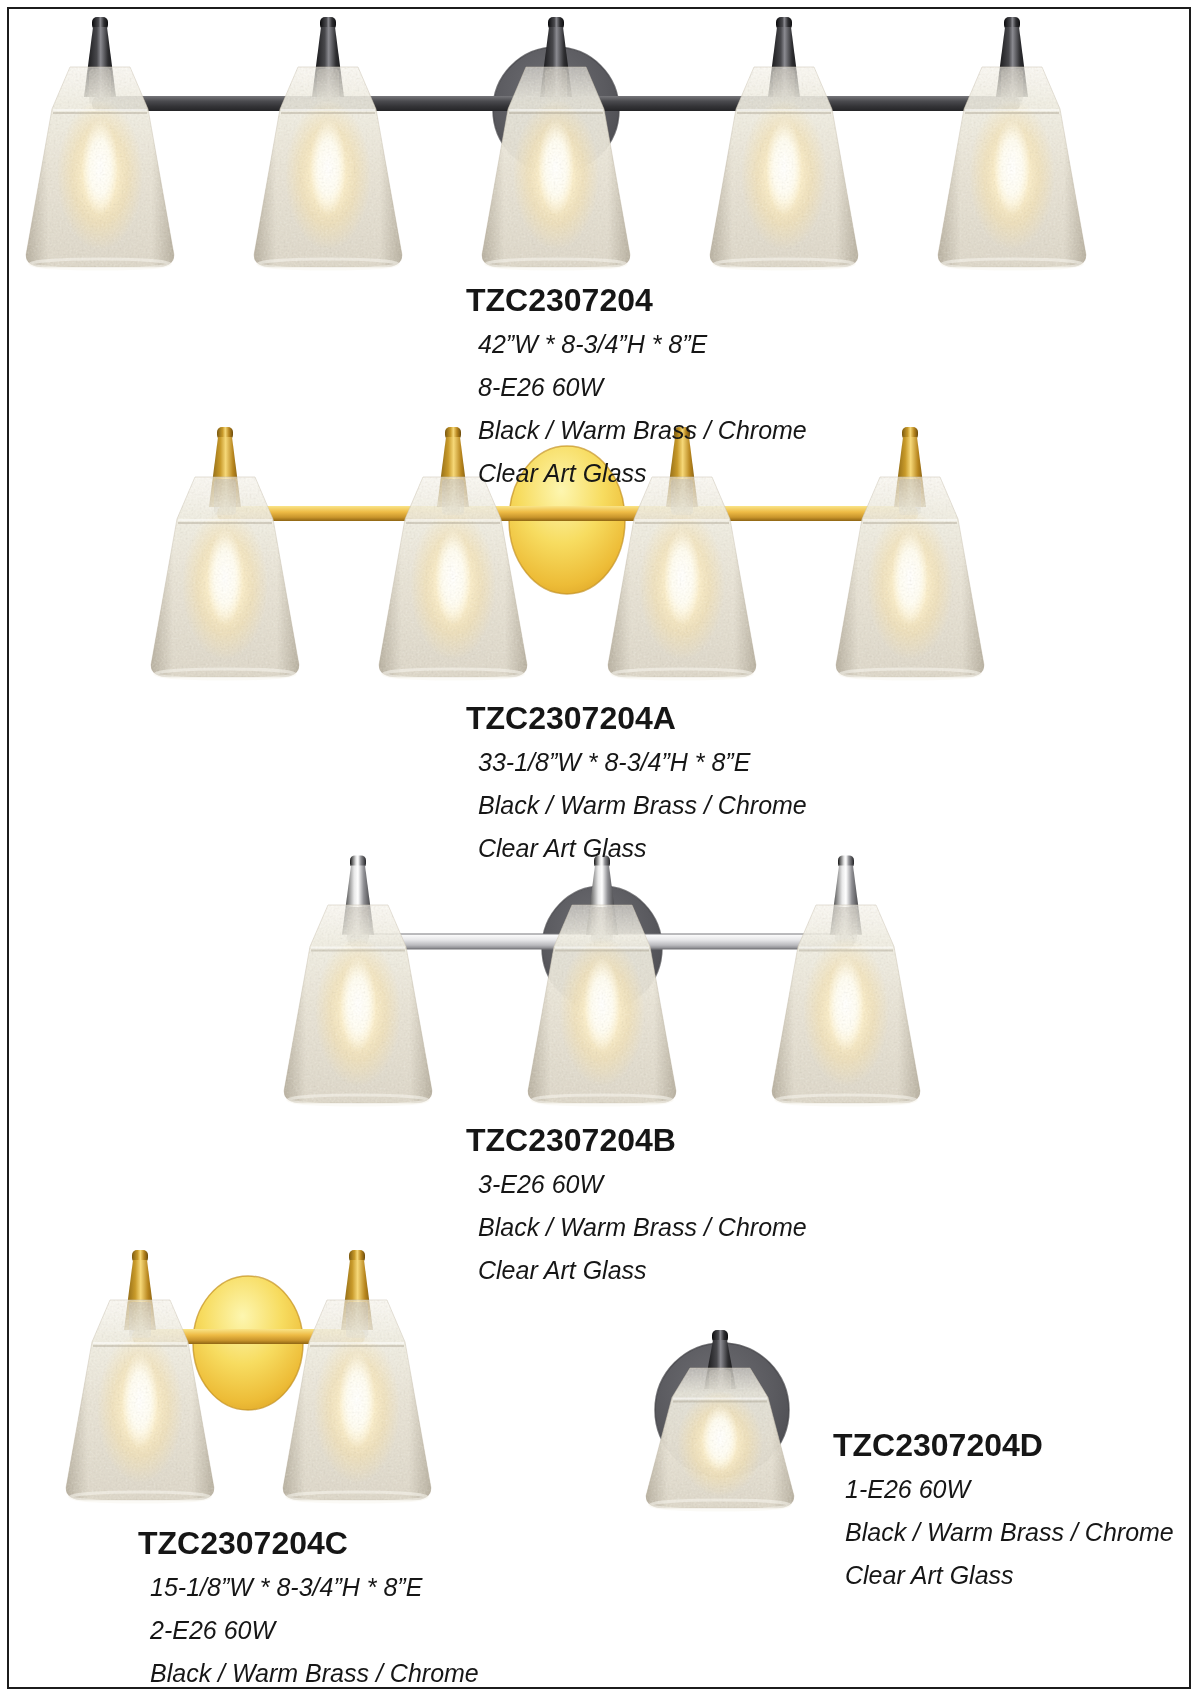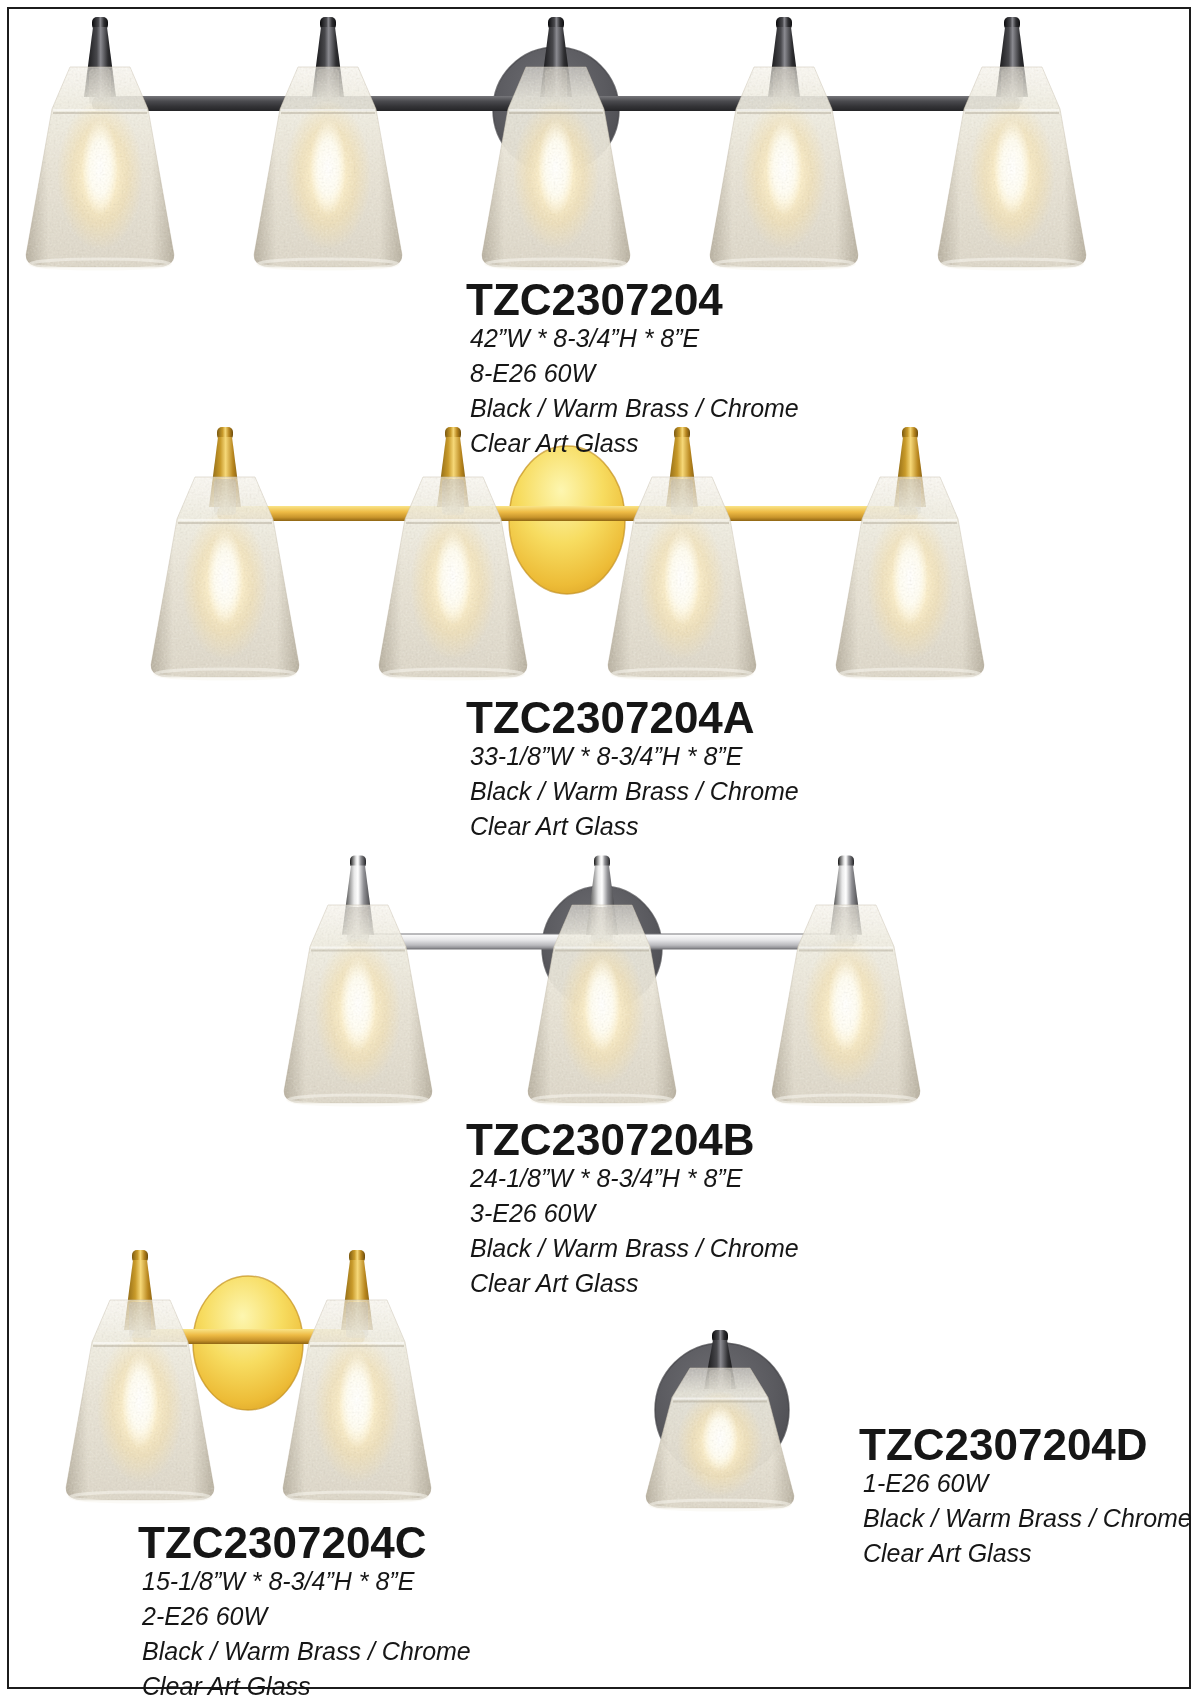--- a/index.html
+++ b/index.html
@@ -6,27 +6,27 @@
   .page{
     position:relative;width:1200px;height:1696px;background:#ffffff;
     font-family:"Liberation Sans",sans-serif;overflow:hidden;
   }
   .frame{
     position:absolute;left:7px;top:7px;width:1180px;height:1678px;
     border:2px solid #1c1c1c;pointer-events:none;
   }
   svg.fixtures{position:absolute;left:0;top:0;width:1200px;height:1696px;}
   .spec{position:absolute;color:#161616;}
-  .spec h2{margin:0 0 6px 0;font-size:44px;line-height:34px;font-weight:bold;}
-  .spec p{margin:4px;font-size:25px;line-height:31px;font-style:italic;}
+  .spec h2{margin:0 0 6px 0;font-size:32px;line-height:34px;font-weight:bold;}
+  .spec p{margin:12px;font-size:25px;line-height:31px;font-style:italic;}
   #spec-0{left:466px;top:283px;}
   #spec-1{left:466px;top:701px;}
   #spec-2{left:466px;top:1123px;}
   #spec-3{left:138px;top:1526px;}
-  #spec-4{left:859px;top:1428px;}
+  #spec-4{left:833px;top:1428px;}
 </style>
 </head>
 <body>
 
 <div class="page">
   <div class="frame"></div>
 
   <svg class="fixtures" id="fixtures-svg" viewBox="0 0 1200 1696" xmlns="http://www.w3.org/2000/svg">
 <defs>
   <linearGradient id="glassV" x1="0" y1="0" x2="0" y2="1">
@@ -400,21 +400,20 @@
 
   <section class="spec" id="spec-1">
     <h2>TZC2307204A</h2>
     <p>33-1/8”W * 8-3/4”H * 8”E</p>
     <p>Black / Warm Brass / Chrome</p>
     <p>Clear Art Glass</p>
   </section>
 
   <section class="spec" id="spec-2">
     <h2>TZC2307204B</h2>
-    <p>24-1/8”W * 8-3/4”H * 8”E</p>
     <p>3-E26 60W</p>
     <p>Black / Warm Brass / Chrome</p>
     <p>Clear Art Glass</p>
   </section>
 
   <section class="spec" id="spec-3">
     <h2>TZC2307204C</h2>
     <p>15-1/8”W * 8-3/4”H * 8”E</p>
     <p>2-E26 60W</p>
     <p>Black / Warm Brass / Chrome</p>

